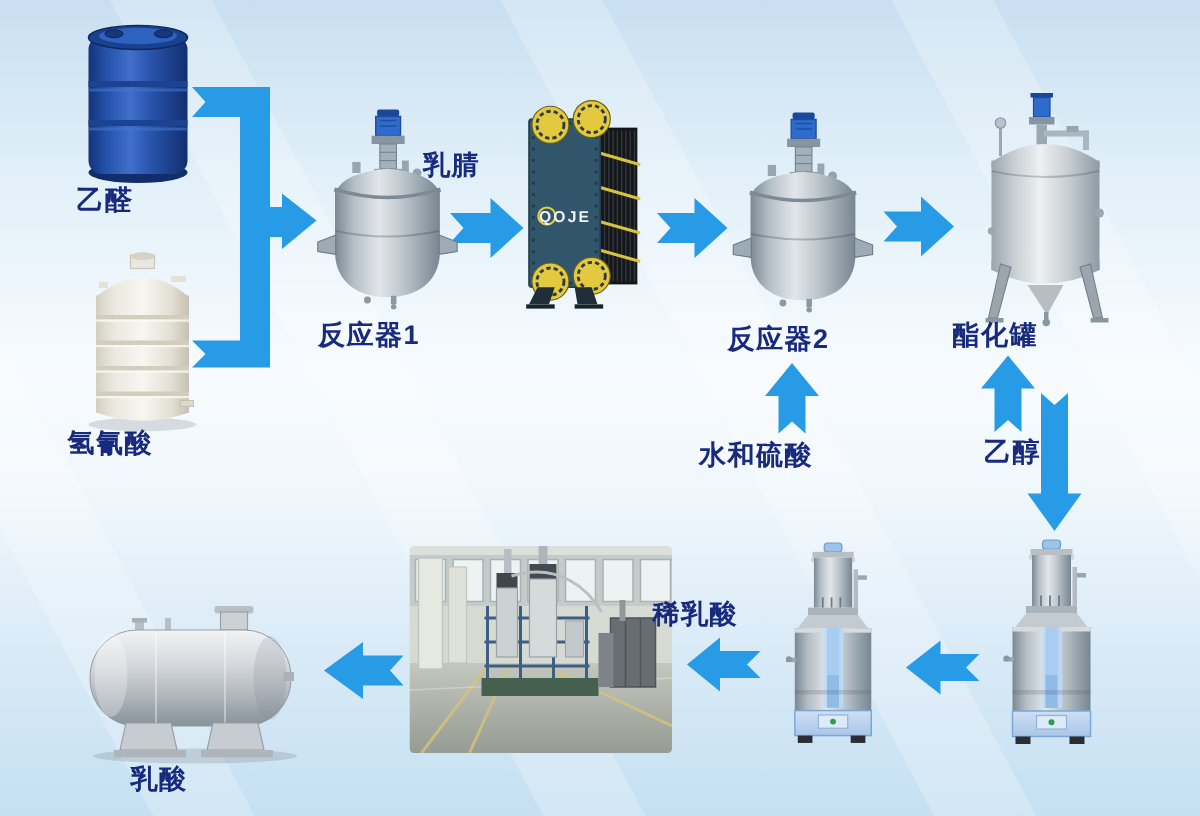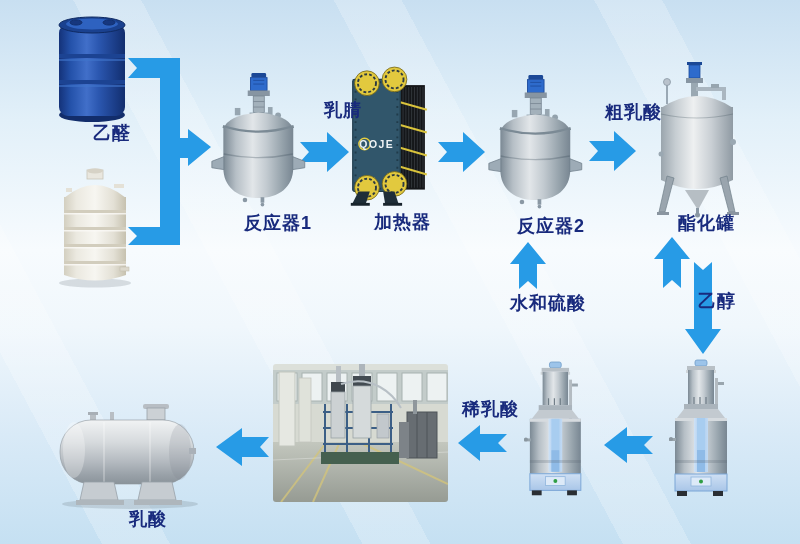--- a/index.html
+++ b/index.html
@@ -12,21 +12,21 @@
     position:absolute;inset:0;pointer-events:none;
     background:repeating-linear-gradient(62deg,
       rgba(255,255,255,0) 0 90px,
       rgba(255,255,255,.5) 90px 150px,
       rgba(255,255,255,0) 150px 230px);
     opacity:.45;
   }
   svg.layer{position:absolute;left:0;top:0;}
   .lbl{
     position:absolute;font-weight:bold;font-size:18px;line-height:1.1;
-    color:#182a7d;text-align:right;letter-spacing:1px;white-space:nowrap;
+    color:#182a7d;text-align:left;letter-spacing:1px;white-space:nowrap;
   }
 </style>
 </head>
 <body>
 
 <div id="stage">
   <div id="stripes"></div>
 
   <svg class="layer" width="800" height="544" viewBox="0 0 800 544">
     <defs>
@@ -334,23 +334,22 @@
       <line x1="92" y1="18" x2="92" y2="78" stroke="rgba(255,255,255,.5)" stroke-width="1"></line>
       <rect x="131" y="44" width="7" height="6" fill="#aab1b8"></rect>
       <polygon points="26,78 56,78 60,96 22,96" fill="#c6ccd1" stroke="#98a1a8" stroke-width=".8"></polygon>
       <polygon points="84,78 114,78 118,96 80,96" fill="#c6ccd1" stroke="#98a1a8" stroke-width=".8"></polygon>
       <rect x="18" y="96" width="48" height="5" fill="#aeb6bc"></rect>
       <rect x="76" y="96" width="48" height="5" fill="#aeb6bc"></rect>
     </g>
   </svg>
 
   <div class="lbl" style="left:51px;top:124px;width:80px">乙醛</div>
+  <div class="lbl" style="left:45px;top:286px;width:100px">氢氰酸</div>
   <div class="lbl" style="left:212px;top:214px;width:100px">反应器1</div>
   <div class="lbl" style="left:282px;top:101px;width:80px">乳腈</div>
-  <div class="lbl" style="left:331px;top:213px;width:100px">加热器</div>
   <div class="lbl" style="left:485px;top:217px;width:100px">反应器2</div>
-  <div class="lbl" style="left:562px;top:103px;width:100px">粗乳酸</div>
   <div class="lbl" style="left:635px;top:214px;width:100px">酯化罐</div>
   <div class="lbl" style="left:466px;top:294px;width:120px">水和硫酸</div>
   <div class="lbl" style="left:656px;top:292px;width:80px">乙醇</div>
-  <div class="lbl" style="left:419px;top:400px;width:100px">稀乳酸</div>
+  <div class="lbl" style="left:435px;top:400px;width:100px">稀乳酸</div>
   <div class="lbl" style="left:87px;top:510px;width:80px">乳酸</div>
 </div>
 
 </body></html>

